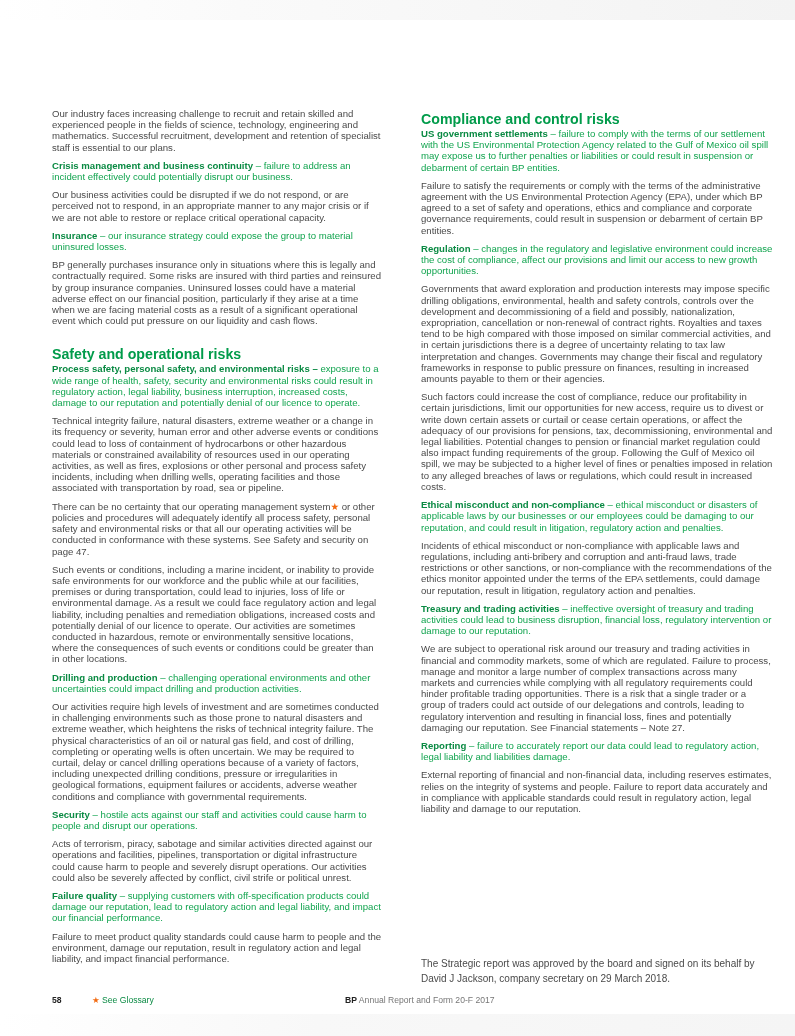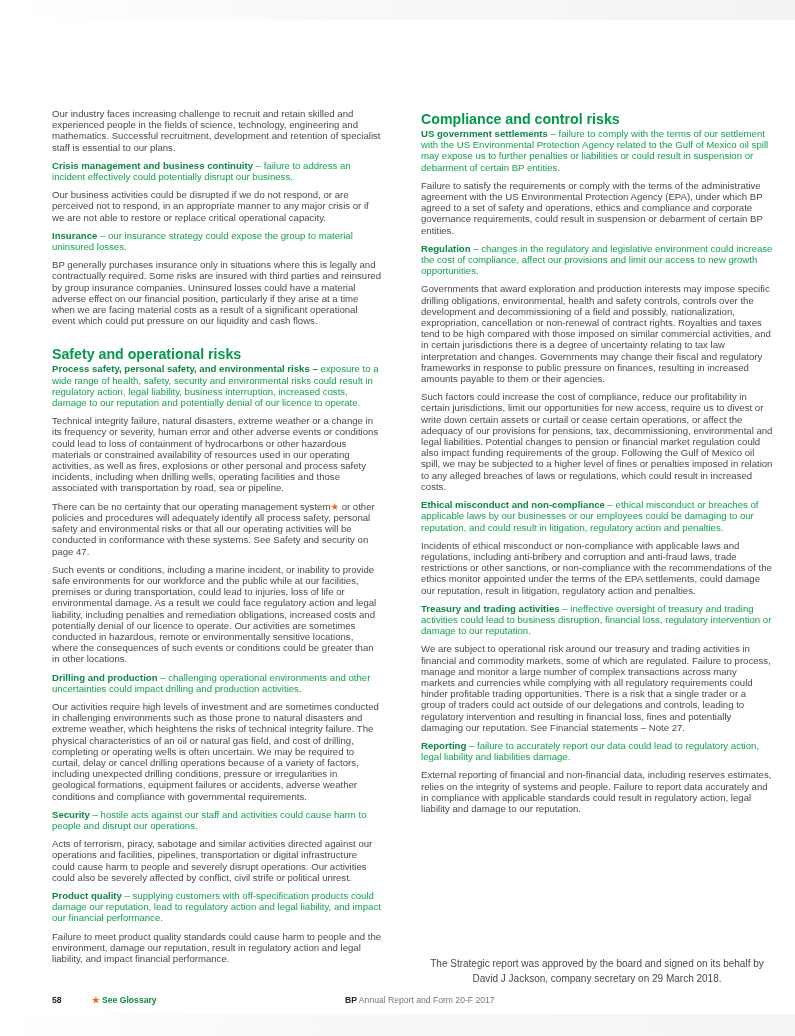--- a/index.html
+++ b/index.html
@@ -28,28 +28,28 @@
   }
   .col.left .section-heading { margin-top:20px; }
   .risk {
     color:#12a44f; margin:0 0 7px 0;
   }
   .risk b { color:#0a8a43; font-weight:bold; }
   p { margin:0 0 7px 0; }
   .star { color:#f26a10; }
   .signoff {
     position:absolute; left:421px; top:956px; width:352px;
-    font-size:10px; line-height:15px; color:#4a4a4a;text-align:center;
+    font-size:10px; line-height:15px; color:#4a4a4a;
   }
   .footer {
     position:absolute; top:995px; left:0; width:674px; height:14px;
     font-size:8.6px;
   }
   .page-num { position:absolute; left:52px; top:0; color:#222; font-weight:bold; }
-  .glossary { position:absolute; left:92px; top:0; color:#0a8a43; font-weight:bold; }
+  .glossary { position:absolute; left:92px; top:0; color:#0a8a43; font-weight:normal; }
   .glossary .star { color:#f26a10; }
   .pub { position:absolute; left:310px; top:0; color:#777; }
   .pub b { color:#222;padding-left:35px; }
 </style>
 </head>
 <body>
 
 <div class="top-band"></div>
 
 <div class="col left">
@@ -67,35 +67,35 @@
   <p>Technical integrity failure, natural disasters, extreme weather or a change in its frequency or severity, human error and other adverse events or conditions could lead to loss of containment of hydrocarbons or other hazardous materials or constrained availability of resources used in our operating activities, as well as fires, explosions or other personal and process safety incidents, including when drilling wells, operating facilities and those associated with transportation by road, sea or pipeline.</p>
   <p><span>There can be no certainty that our operating management system</span><span class="star">★</span><span> or other policies and procedures will adequately identify all process safety, personal safety and environmental risks or that all our operating activities will be conducted in conformance with these systems. See Safety and security on page 47.</span></p>
   <p>Such events or conditions, including a marine incident, or inability to provide safe environments for our workforce and the public while at our facilities, premises or during transportation, could lead to injuries, loss of life or environmental damage. As a result we could face regulatory action and legal liability, including penalties and remediation obligations, increased costs and potentially denial of our licence to operate. Our activities are sometimes conducted in hazardous, remote or environmentally sensitive locations, where the consequences of such events or conditions could be greater than in other locations.</p>
 
   <p class="risk"><b>Drilling and production</b><span> – challenging operational environments and other uncertainties could impact drilling and production activities.</span></p>
   <p>Our activities require high levels of investment and are sometimes conducted in challenging environments such as those prone to natural disasters and extreme weather, which heightens the risks of technical integrity failure. The physical characteristics of an oil or natural gas field, and cost of drilling, completing or operating wells is often uncertain. We may be required to curtail, delay or cancel drilling operations because of a variety of factors, including unexpected drilling conditions, pressure or irregularities in geological formations, equipment failures or accidents, adverse weather conditions and compliance with governmental requirements.</p>
 
   <p class="risk"><b>Security</b><span> – hostile acts against our staff and activities could cause harm to people and disrupt our operations.</span></p>
   <p>Acts of terrorism, piracy, sabotage and similar activities directed against our operations and facilities, pipelines, transportation or digital infrastructure could cause harm to people and severely disrupt operations. Our activities could also be severely affected by conflict, civil strife or political unrest.</p>
 
-  <p class="risk"><b>Product quality</b><span> – supplying customers with off-specification products could damage our reputation, lead to regulatory action and legal liability, and impact our financial performance.</span></p>
+  <p class="risk"><b>Failure quality</b><span> – supplying customers with off-specification products could damage our reputation, lead to regulatory action and legal liability, and impact our financial performance.</span></p>
   <p>Failure to meet product quality standards could cause harm to people and the environment, damage our reputation, result in regulatory action and legal liability, and impact financial performance.</p>
 </div>
 
 <div class="col right">
   <h2 class="section-heading">Compliance and control risks</h2>
 
   <p class="risk"><b>US government settlements</b><span> – failure to comply with the terms of our settlement with the US Environmental Protection Agency related to the Gulf of Mexico oil spill may expose us to further penalties or liabilities or could result in suspension or debarment of certain BP entities.</span></p>
   <p>Failure to satisfy the requirements or comply with the terms of the administrative agreement with the US Environmental Protection Agency (EPA), under which BP agreed to a set of safety and operations, ethics and compliance and corporate governance requirements, could result in suspension or debarment of certain BP entities.</p>
 
   <p class="risk"><b>Regulation</b><span> – changes in the regulatory and legislative environment could increase the cost of compliance, affect our provisions and limit our access to new growth opportunities.</span></p>
   <p>Governments that award exploration and production interests may impose specific drilling obligations, environmental, health and safety controls, controls over the development and decommissioning of a field and possibly, nationalization, expropriation, cancellation or non-renewal of contract rights. Royalties and taxes tend to be high compared with those imposed on similar commercial activities, and in certain jurisdictions there is a degree of uncertainty relating to tax law interpretation and changes. Governments may change their fiscal and regulatory frameworks in response to public pressure on finances, resulting in increased amounts payable to them or their agencies.</p>
   <p>Such factors could increase the cost of compliance, reduce our profitability in certain jurisdictions, limit our opportunities for new access, require us to divest or write down certain assets or curtail or cease certain operations, or affect the adequacy of our provisions for pensions, tax, decommissioning, environmental and legal liabilities. Potential changes to pension or financial market regulation could also impact funding requirements of the group. Following the Gulf of Mexico oil spill, we may be subjected to a higher level of fines or penalties imposed in relation to any alleged breaches of laws or regulations, which could result in increased costs.</p>
 
-  <p class="risk"><b>Ethical misconduct and non-compliance</b><span> – ethical misconduct or breaches of applicable laws by our businesses or our employees could be damaging to our reputation, and could result in litigation, regulatory action and penalties.</span></p>
+  <p class="risk"><b>Ethical misconduct and non-compliance</b><span> – ethical misconduct or disasters of applicable laws by our businesses or our employees could be damaging to our reputation, and could result in litigation, regulatory action and penalties.</span></p>
   <p>Incidents of ethical misconduct or non-compliance with applicable laws and regulations, including anti-bribery and corruption and anti-fraud laws, trade restrictions or other sanctions, or non-compliance with the recommendations of the ethics monitor appointed under the terms of the EPA settlements, could damage our reputation, result in litigation, regulatory action and penalties.</p>
 
   <p class="risk"><b>Treasury and trading activities</b><span> – ineffective oversight of treasury and trading activities could lead to business disruption, financial loss, regulatory intervention or damage to our reputation.</span></p>
   <p>We are subject to operational risk around our treasury and trading activities in financial and commodity markets, some of which are regulated. Failure to process, manage and monitor a large number of complex transactions across many markets and currencies while complying with all regulatory requirements could hinder profitable trading opportunities. There is a risk that a single trader or a group of traders could act outside of our delegations and controls, leading to regulatory intervention and resulting in financial loss, fines and potentially damaging our reputation. See Financial statements – Note 27.</p>
 
   <p class="risk"><b>Reporting</b><span> – failure to accurately report our data could lead to regulatory action, legal liability and liabilities damage.</span></p>
   <p>External reporting of financial and non-financial data, including reserves estimates, relies on the integrity of systems and people. Failure to report data accurately and in compliance with applicable standards could result in regulatory action, legal liability and damage to our reputation.</p>
 </div>
 
 <div class="signoff">The Strategic report was approved by the board and signed on its behalf by David J Jackson, company secretary on 29 March 2018.</div>

